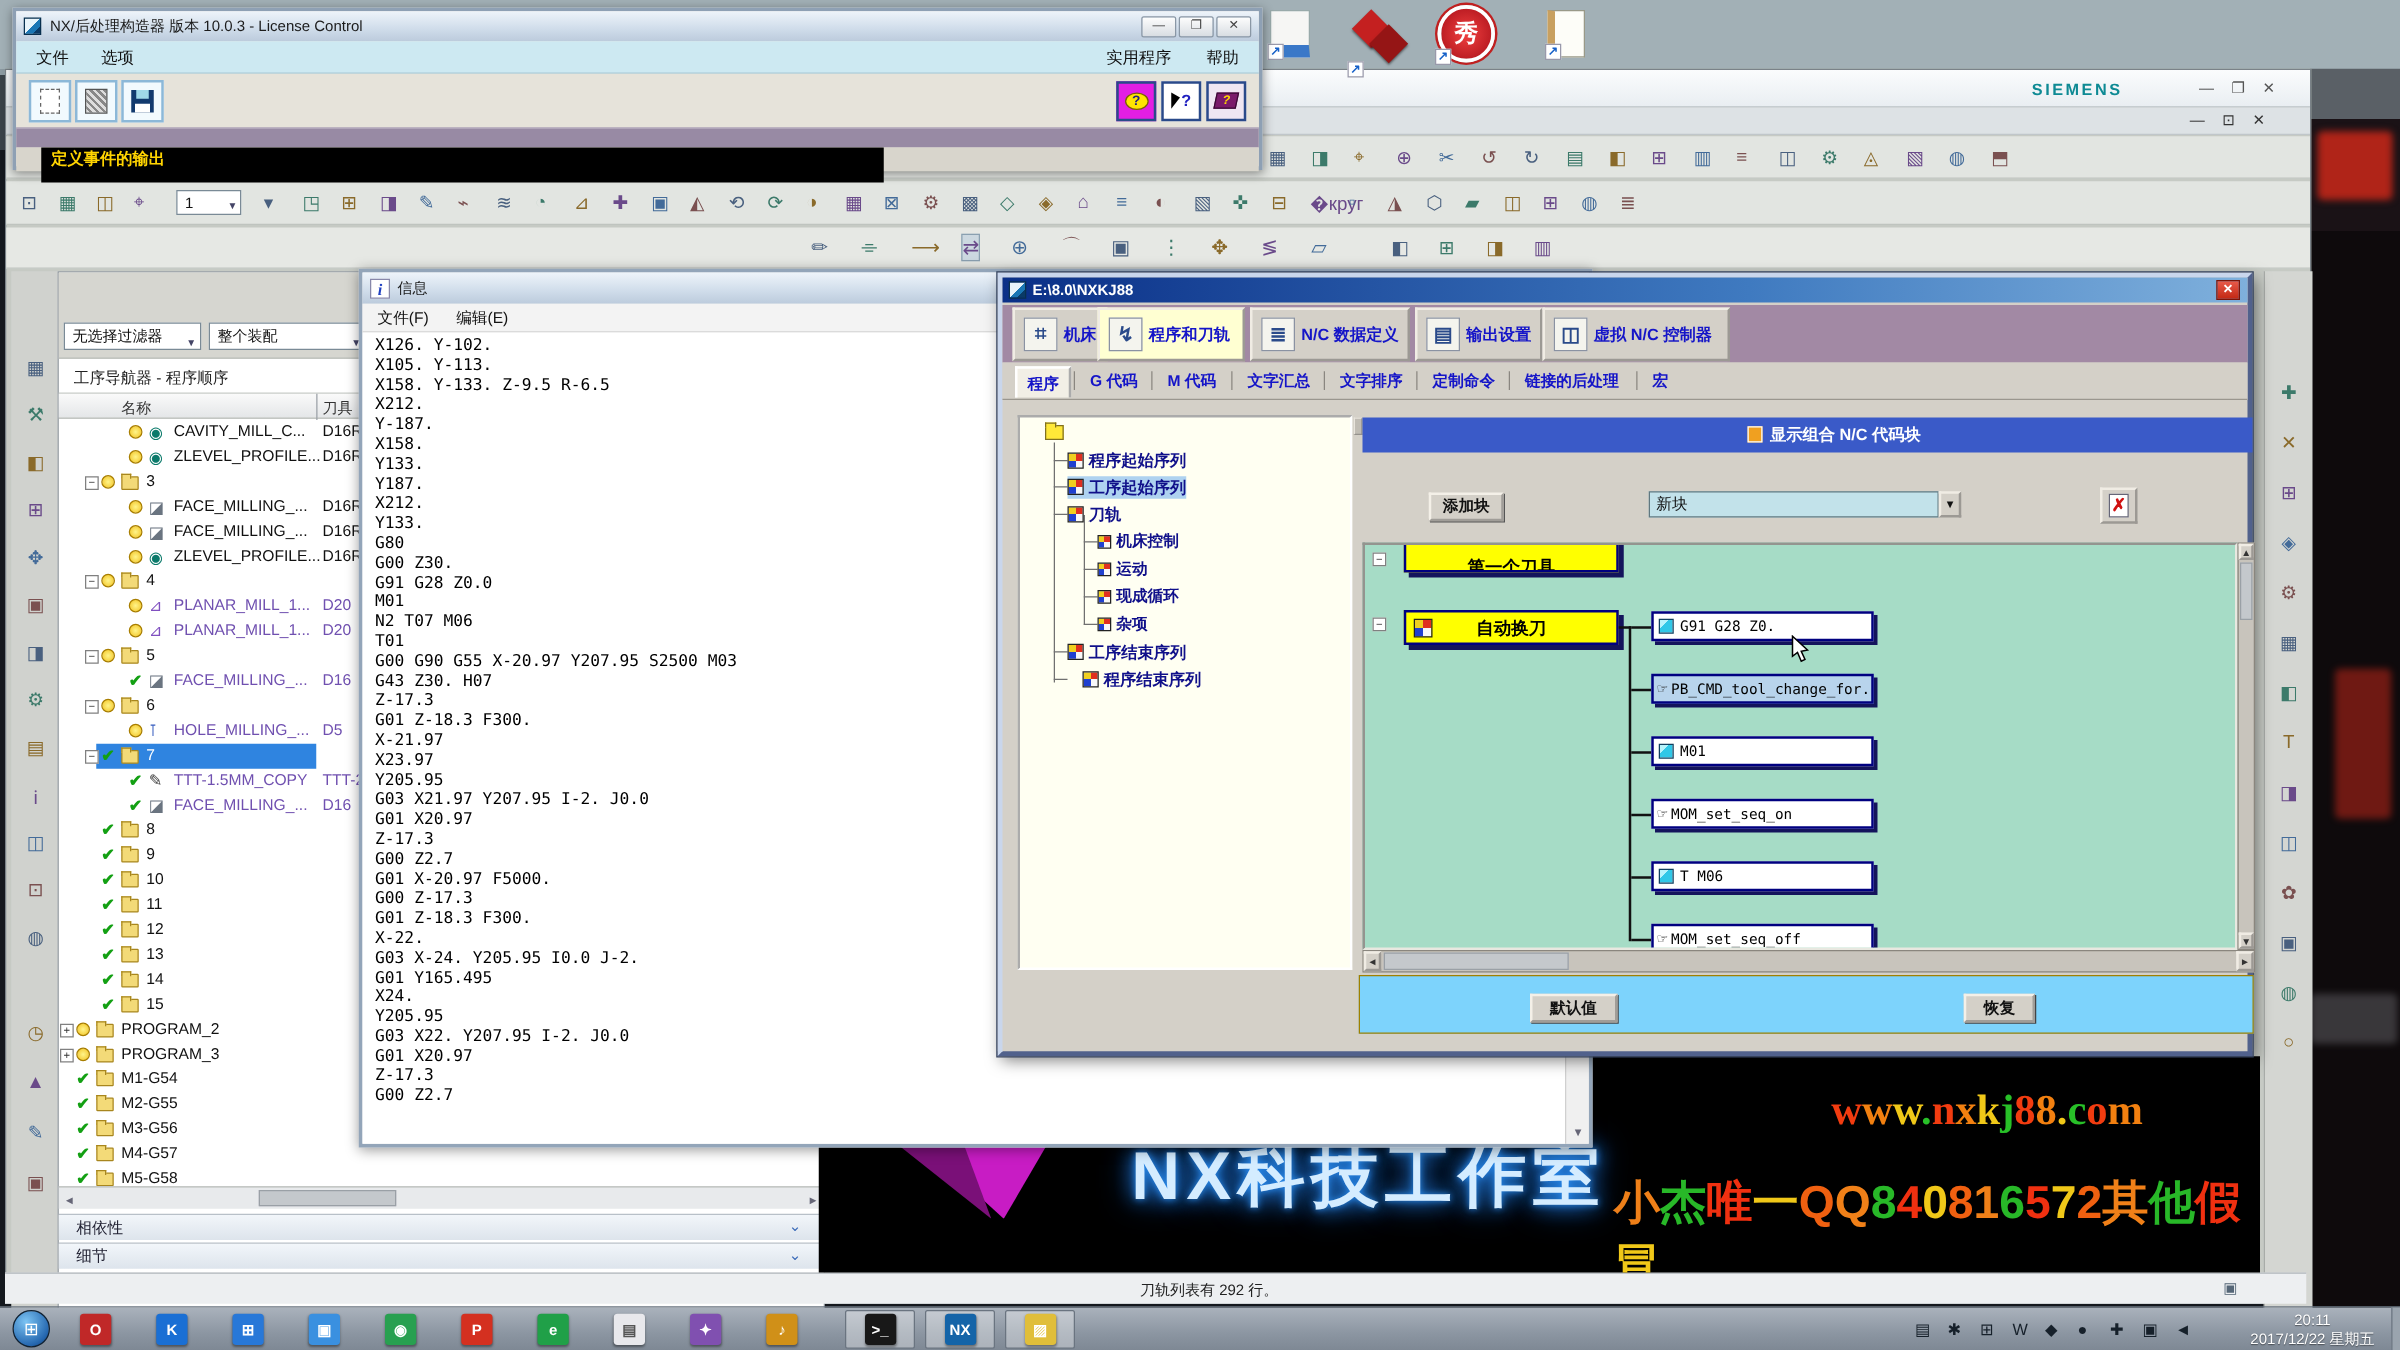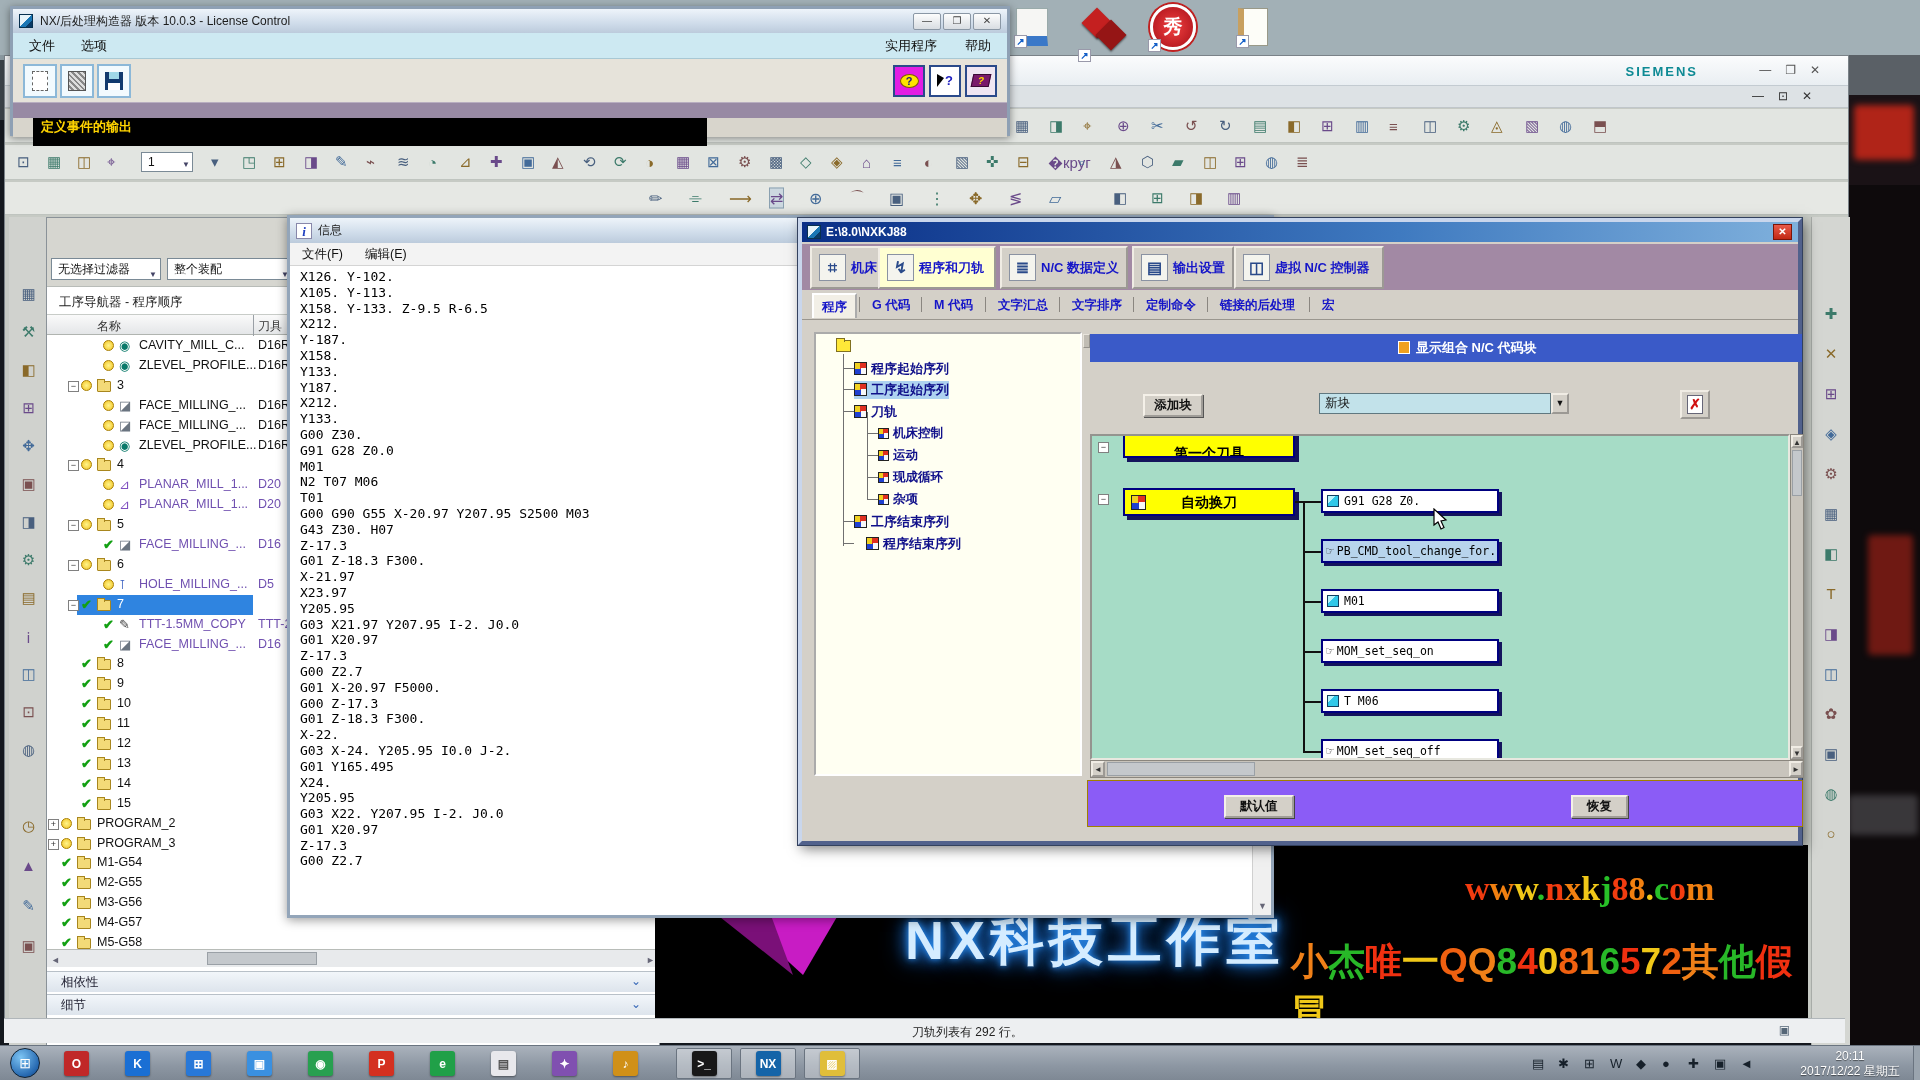--- a/index.html
+++ b/index.html
@@ -141,21 +141,21 @@
   #teal { position:absolute; left:288px; top:212px; width:700px; height:326px; background:#a6dcc6; border:2px inset #e8e8e0; overflow:hidden; }
   .yellow-block { position:absolute; background:#ffff00; border:2px solid #000080; box-shadow:4px 4px 0 #14145c; font-size:14px; font-weight:bold; color:#000; text-align:center; }
   .code-block { position:absolute; width:178px; height:24px; background:#fff; border:2px solid #000080; box-shadow:3px 3px 0 #14145c; font-family:"DejaVu Sans Mono",monospace; font-size:11.5px; line-height:20px; color:#000; white-space:nowrap; overflow:hidden; }
   .code-block.selblk { background:#b8d4ec; }
   .cubec { display:inline-block; width:12px; height:12px; background:linear-gradient(135deg,#b8f4fc 0 35%,#30c8e8 35%); border:1px solid #104060; vertical-align:-2px; margin:0 5px 0 4px; }
   .handg { display:inline-block; font-size:13px; margin:0 3px 0 3px; color:#222; }
   .cline { position:absolute; background:#111; }
   #vscroll2 { position:absolute; left:988px; top:212px; width:14px; height:326px; background:#c8c4bc; border:1px solid #8a867e; }
   #hscroll2 { position:absolute; left:288px; top:538px; width:714px; height:18px; background:#c8c4bc; border:1px solid #8a867e; }
   .scr-btn { position:absolute; background:#d4d0c8; border:2px outset #f0ece4; font-size:8px; color:#333; text-align:center; }
-  #yellowbar { position:absolute; left:285px; top:558px; width:716px; height:47px; background:#8b5cf6; border:1px solid #a08000; }
+  #yellowbar { position:absolute; left:285px; top:558px; width:716px; height:47px; background:#7dd3fc; border:1px solid #a08000; }
   .ybtn { position:absolute; top:14px; height:23px; background:#d4d0c8; border:2px outset #f4f0e8; box-shadow:1px 1px 0 #444; font-size:12.5px; font-weight:bold; text-align:center; line-height:19px; padding:0 14px; color:#111; }
 
   
   .dicon { position:absolute; z-index:1; }
   .shortcut { position:absolute; left:-2px; bottom:-2px; width:13px; height:13px; background:#fff; border:1px solid #99a; color:#1560c8; font-size:10px; line-height:11px; text-align:center; font-weight:bold; }
   #di1 .body { width:32px; height:38px; background:#f6f6f4; border:1px solid #9aa; border-bottom:10px solid #3a78c8; }
   #di2 .p { position:absolute; background:#c42020; width:22px; height:22px; transform:rotate(45deg); box-shadow:1px 1px 2px rgba(0,0,0,.5); }
   #di3 .circ { width:46px; height:46px; border-radius:50%; background:radial-gradient(#f04040,#a80f18); border:3px solid #fff; box-shadow:0 0 0 2px #c02020; color:#fff; font-size:19px; font-weight:bold; display:flex; align-items:center; justify-content:center; font-family:"Liberation Serif",serif; }
   #di4 .body { width:30px; height:38px; background:#fdfdf8; border:1px solid #998; border-left:6px solid #c8a060; }
 
@@ -545,20 +545,21 @@
         <div class="gline">X126. Y-102.</div>
         <div class="gline">X105. Y-113.</div>
         <div class="gline">X158. Y-133. Z-9.5 R-6.5</div>
         <div class="gline">X212.</div>
         <div class="gline">Y-187.</div>
         <div class="gline">X158.</div>
         <div class="gline">Y133.</div>
         <div class="gline">Y187.</div>
         <div class="gline">X212.</div>
         <div class="gline">Y133.</div>
+        <div class="gline">G80</div>
         <div class="gline">G00 Z30.</div>
         <div class="gline">G91 G28 Z0.0</div>
         <div class="gline">M01</div>
         <div class="gline">N2 T07 M06</div>
         <div class="gline">T01</div>
         <div class="gline">G00 G90 G55 X-20.97 Y207.95 S2500 M03</div>
         <div class="gline">G43 Z30. H07</div>
         <div class="gline">Z-17.3</div>
         <div class="gline">G01 Z-18.3 F300.</div>
         <div class="gline">X-21.97</div>

